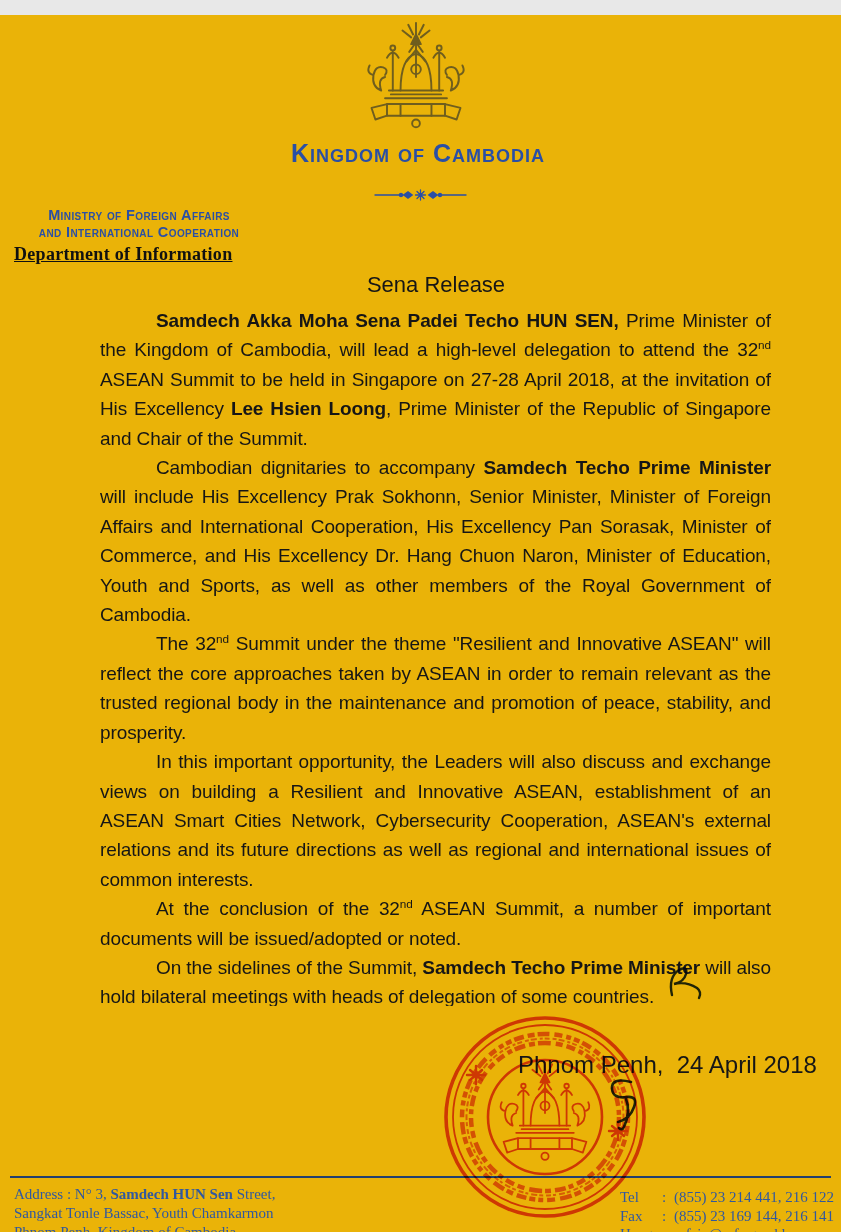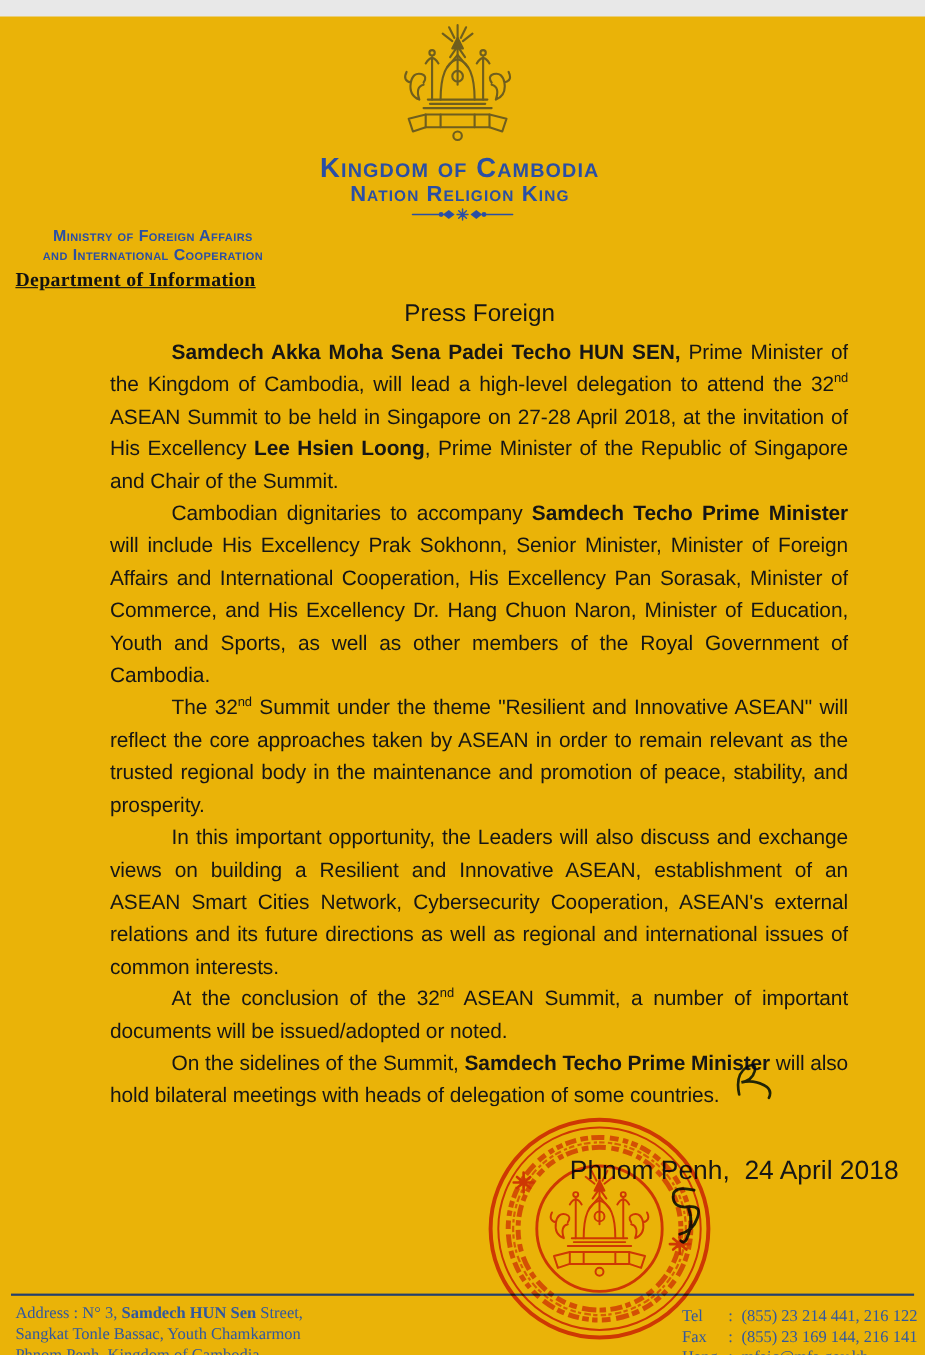--- a/index.html
+++ b/index.html
@@ -105,42 +105,41 @@
         <circle cx="60" cy="108" r="4"></circle>
       </g>
     </symbol>
   </svg>
 
   <svg class="crest" viewBox="0 0 120 120">
     <use href="#arms"></use>
   </svg>
 
   <div class="kingdom">Kingdom of Cambodia</div>
-  <div class="motto">Nation Religion King</div>
 
   <svg class="ornament" viewBox="0 0 95 14">
     <g stroke="currentColor" fill="currentColor" stroke-width="1.6" stroke-linecap="round">
       <path d="M2 7 H30" class="thin"></path>
       <path d="M65 7 H93" class="thin"></path>
       <path d="M31 7 l4 -3 4 3 -4 3 Z"></path>
       <path d="M56 7 l4 -3 4 3 -4 3 Z"></path>
       <path d="M47.5 2 v10 M42.5 7 h10 M44 3.5 l7 7 M51 3.5 l-7 7" stroke-width="1.3" fill="none"></path>
       <circle cx="28" cy="7" r="1.4"></circle>
         <circle cx="67" cy="7" r="1.4"></circle>
     </g>
   </svg>
 
   <div class="ministry">
     <div>Ministry of Foreign Affairs</div>
     <div>and International Cooperation</div>
   </div>
 
   <div class="department">Department of Information</div>
 
-  <div class="doc-title">Press Foreign</div>
+  <div class="doc-title">Sena Release</div>
 
   <div class="body-text">
       <p><span class="b">Samdech Akka Moha Sena Padei Techo HUN SEN,</span><span> Prime Minister of the Kingdom of Cambodia, will lead a high-level delegation to attend the 32</span><sup>nd</sup><span> ASEAN Summit to be held in Singapore on 27-28 April 2018, at the invitation of His Excellency </span><span class="b">Lee Hsien Loong</span><span>, Prime Minister of the Republic of Singapore and Chair of the Summit.</span></p>
       <p><span>Cambodian dignitaries to accompany </span><span class="b">Samdech Techo Prime Minister</span><span> will include His Excellency Prak Sokhonn, Senior Minister, Minister of Foreign Affairs and International Cooperation, His Excellency Pan Sorasak, Minister of Commerce, and His Excellency Dr. Hang Chuon Naron, Minister of Education, Youth and Sports, as well as other members of the Royal Government of Cambodia.</span></p>
       <p><span>The 32</span><sup>nd</sup><span> Summit under the theme "Resilient and Innovative ASEAN" will reflect the core approaches taken by ASEAN in order to remain relevant as the trusted regional body in the maintenance and promotion of peace, stability, and prosperity.</span></p>
       <p><span>In this important opportunity, the Leaders will also discuss and exchange views on building a Resilient and Innovative ASEAN, establishment of an ASEAN Smart Cities Network, Cybersecurity Cooperation, ASEAN's external relations and its future directions as well as regional and international issues of common interests.</span></p>
       <p><span>At the conclusion of the 32</span><sup>nd</sup><span> ASEAN Summit, a number of important documents will be issued/adopted or noted.</span></p>
       <p><span>On the sidelines of the Summit, </span><span class="b">Samdech Techo Prime Minister</span><span> will also hold bilateral meetings with heads of delegation of some countries.</span></p>
     </div>
 

